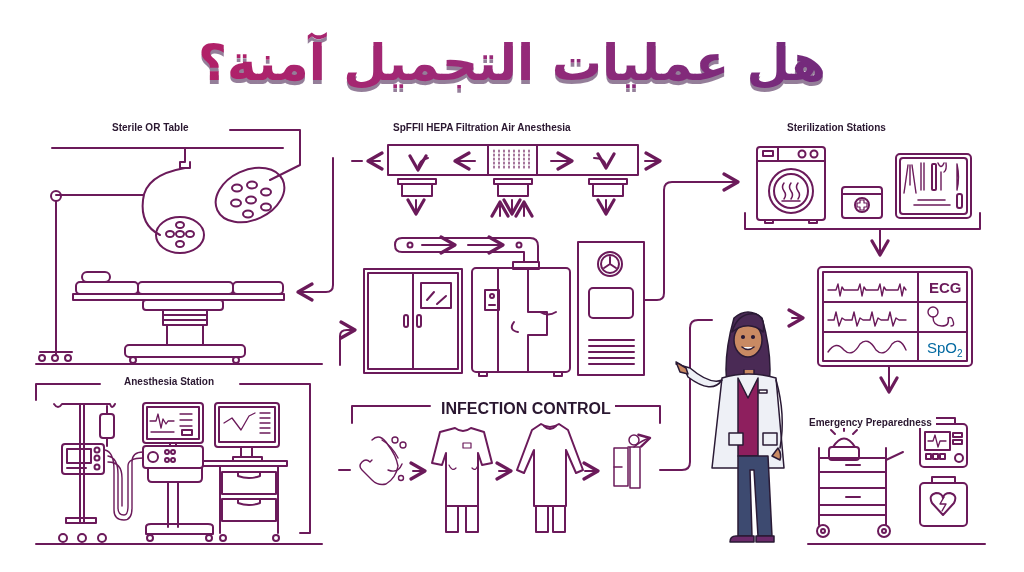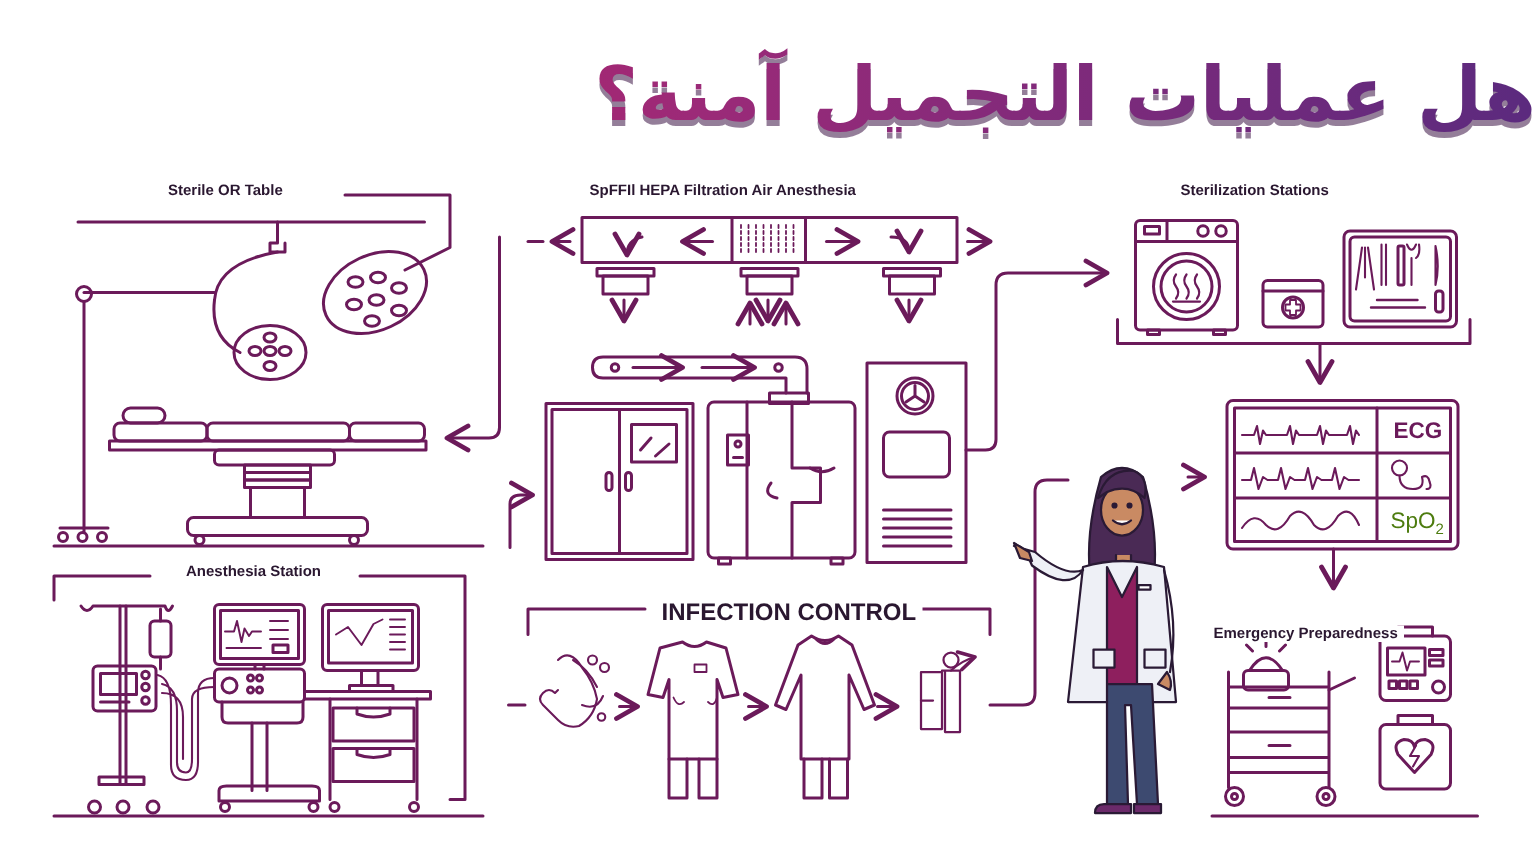--- a/index.html
+++ b/index.html
@@ -1,19 +1,19 @@
 <!DOCTYPE html>
 <html><head>
 <meta charset="utf-8">
 <style>
   * { box-sizing: border-box; margin: 0; padding: 0; }
   html, body { width: 1024px; height: 572px; background: #ffffff; overflow: hidden; }
   body { position: relative; font-family: "DejaVu Sans", sans-serif; }
   .title {
-    position: absolute; left: 0; top: 28px; width: 1024px; text-align: right;
+    position: absolute; left: 0; top: 28px; width: 1024px; text-align: center;
     font-family: "DejaVu Sans", sans-serif; font-weight: bold; font-size: 50px;
     direction: rtl; line-height: 70px;
     background: linear-gradient(90deg, #c2185b 0%, #9c2a78 45%, #5b2a7e 100%);
     -webkit-background-clip: text; background-clip: text; color: transparent;
     filter: drop-shadow(0 4px 0 rgba(60,20,70,0.55));
   }
   .label {
     position: absolute; font-family: "Liberation Sans", sans-serif; font-weight: bold;
     font-size: 10px; color: #2a1730; white-space: nowrap; background: #fff; padding: 0 4px;
   }
@@ -352,13 +352,13 @@
 </svg>
 
 <div class="label" style="left:108px;top:122px;">Sterile OR Table</div>
 <div class="label" style="left:389px;top:122px;">SpFFIl HEPA Filtration Air Anesthesia</div>
 <div class="label" style="left:783px;top:122px;">Sterilization Stations</div>
 <div class="label" style="left:120px;top:376px;">Anesthesia Station</div>
 <div class="label" style="left:437px;top:400px;font-size:16px;text-align:center;">INFECTION CONTROL</div>
 <div class="label" style="left:805px;top:417px;">Emergency Preparedness</div>
 
 <div class="label" style="left:925px;top:279px;font-weight:bold;font-size:15px;color:#6b1a5a;background:transparent;">ECG</div>
-<div class="label" style="left:923px;top:339px;font-weight:normal;font-size:15px;color:#4d7c0f;background:transparent;"><span>SpO</span><sub style="font-size:10px;">2</sub></div>
+<div class="label" style="left:923px;top:339px;font-weight:normal;font-size:15px;color:#0369a1;background:transparent;"><span>SpO</span><sub style="font-size:10px;">2</sub></div>
 
 </body></html>

